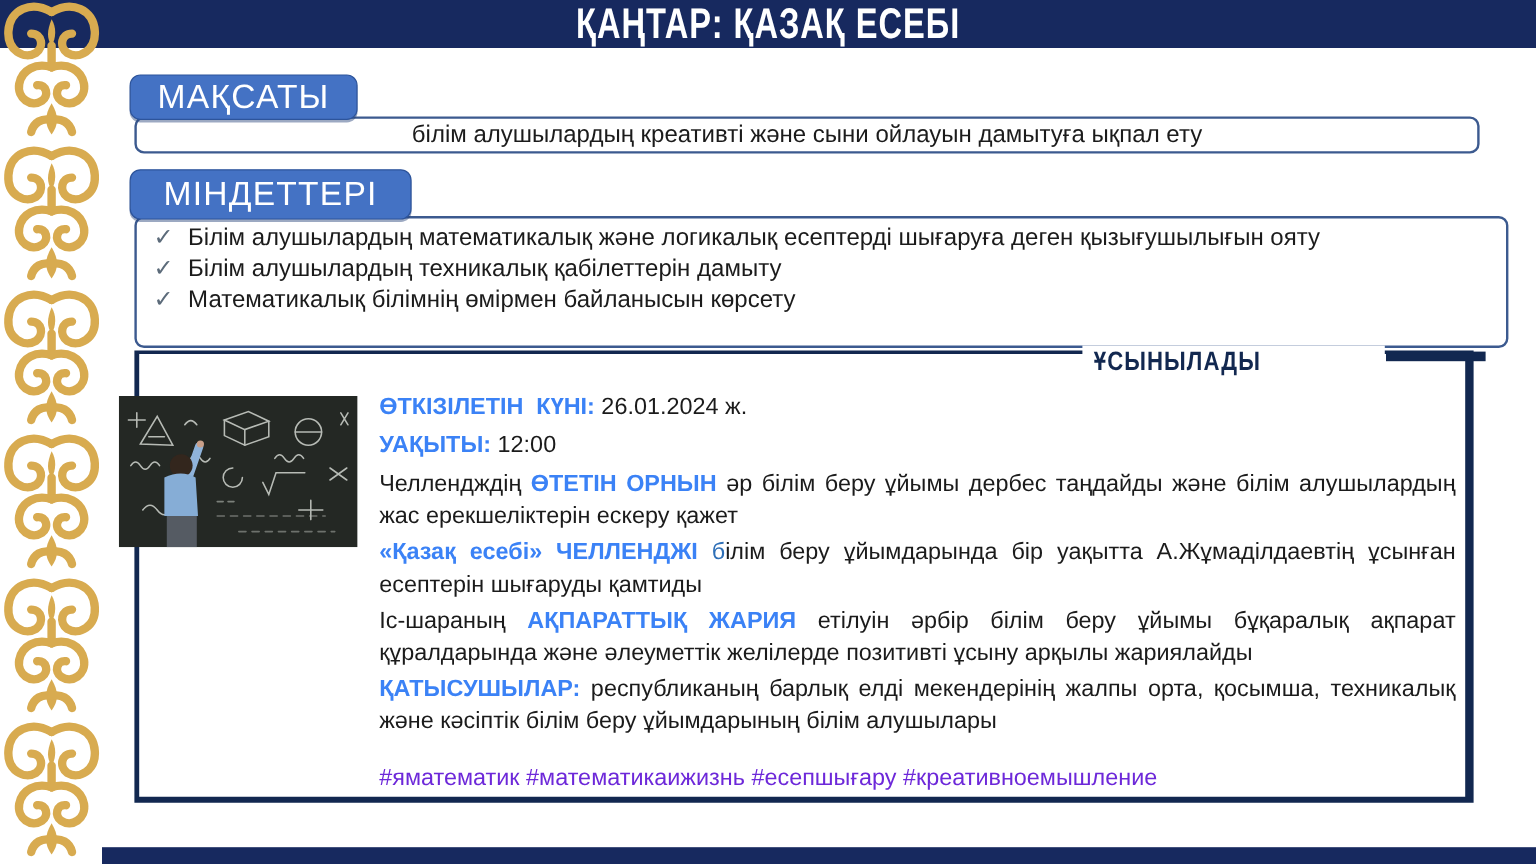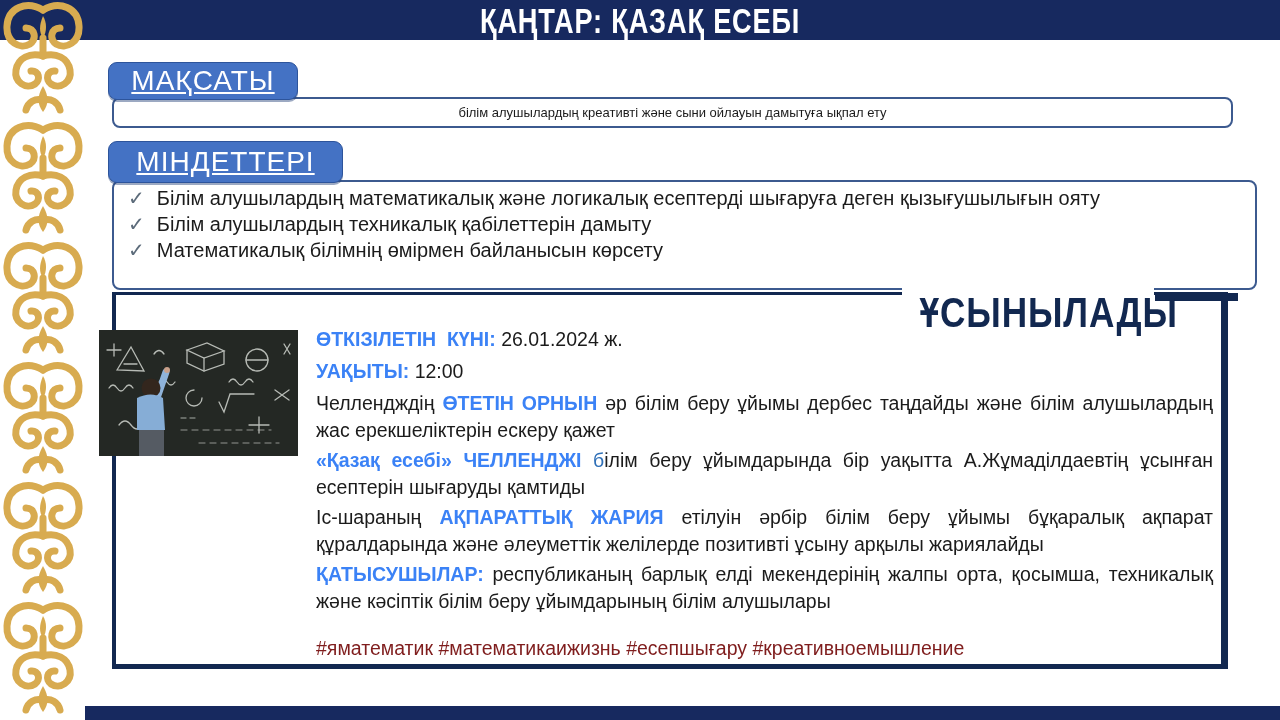--- a/index.html
+++ b/index.html
@@ -14,52 +14,52 @@
 
   
   .bottom-strip{position:absolute;left:85px;top:706px;width:1195px;height:14px;background:#17295f;}
 
   
   .ornament{position:absolute;left:0;top:0;width:86px;height:720px;z-index:2;}
 
   
   .tag{position:absolute;background:#4472c4;border:1px solid #2d549b;border-radius:9px;
        color:#fff;display:flex;align-items:center;justify-content:center;z-index:3;
-       box-shadow:0 2px 0 rgba(35,64,120,.45);text-decoration:underline;}
+       box-shadow:0 2px 0 rgba(35,64,120,.45);}
   .tag span{font-size:28px;letter-spacing:1px;}
   .tag-goal{left:108px;top:62px;width:188px;height:36px;}
   .tag-tasks{left:108px;top:141px;width:233px;height:40px;}
 
   
   .outline-box{position:absolute;background:#fff;border:2px solid #3c5a8f;border-radius:8px;}
   .goal-box{left:112px;top:97px;width:1117px;height:27px;display:flex;align-items:center;
-            justify-content:center;font-size:13px;}
+            justify-content:center;font-size:20px;}
   .tasks-box{left:112px;top:180px;width:1117px;height:102px;padding:4px 10px 0 14px;}
   .task{display:flex;gap:12px;font-size:20px;line-height:25px;margin-bottom:1px;}
   .check{color:#5c6b7a;flex:0 0 auto;}
 
   
   .main-box{position:absolute;left:112px;top:292px;width:1105px;height:369px;background:#fff;
             border:solid #122850;border-width:3px 7px 5px 4px;}
   .main-heading{position:absolute;left:902px;top:288px;width:252px;background:#ffffff;
-            text-align:left;color:#122850;font-weight:bold;font-size:40px;z-index:4;
+            text-align:left;color:#122850;font-weight:bold;font-size:21px;z-index:4;
             padding:2px 0 4px;}
   .main-heading span{display:inline-block;transform:scale(.88,1.05);letter-spacing:1px;white-space:nowrap;}
   .corner-thick{position:absolute;left:1155px;top:293px;width:83px;height:8px;background:#122850;}
 
   
   .photo{position:absolute;left:99px;top:330px;width:199px;height:126px;z-index:4;}
 
   
   .content{position:absolute;left:316px;top:326px;width:897px;font-size:19.5px;color:#1b1b1b;z-index:4;}
   .kv{line-height:27px;margin:0 0 5px;}
   .content p{margin:0 0 3px;line-height:27px;text-align:justify;}
   .blue-b{color:#3b82f6;font-weight:bold;}
   .blue-n{color:#2e6fb7;}
-  .hashtags{margin-top:22px;color:#7f1d1d;font-size:19.5px;}
+  .hashtags{margin-top:22px;color:#6d28d9;font-size:19.5px;}
 </style>
 </head>
 <body>
 
 <div class="slide">
 
   <div class="header">
     <span class="header-title">ҚАҢТАР: ҚАЗАҚ ЕСЕБІ</span>
   </div>
 

